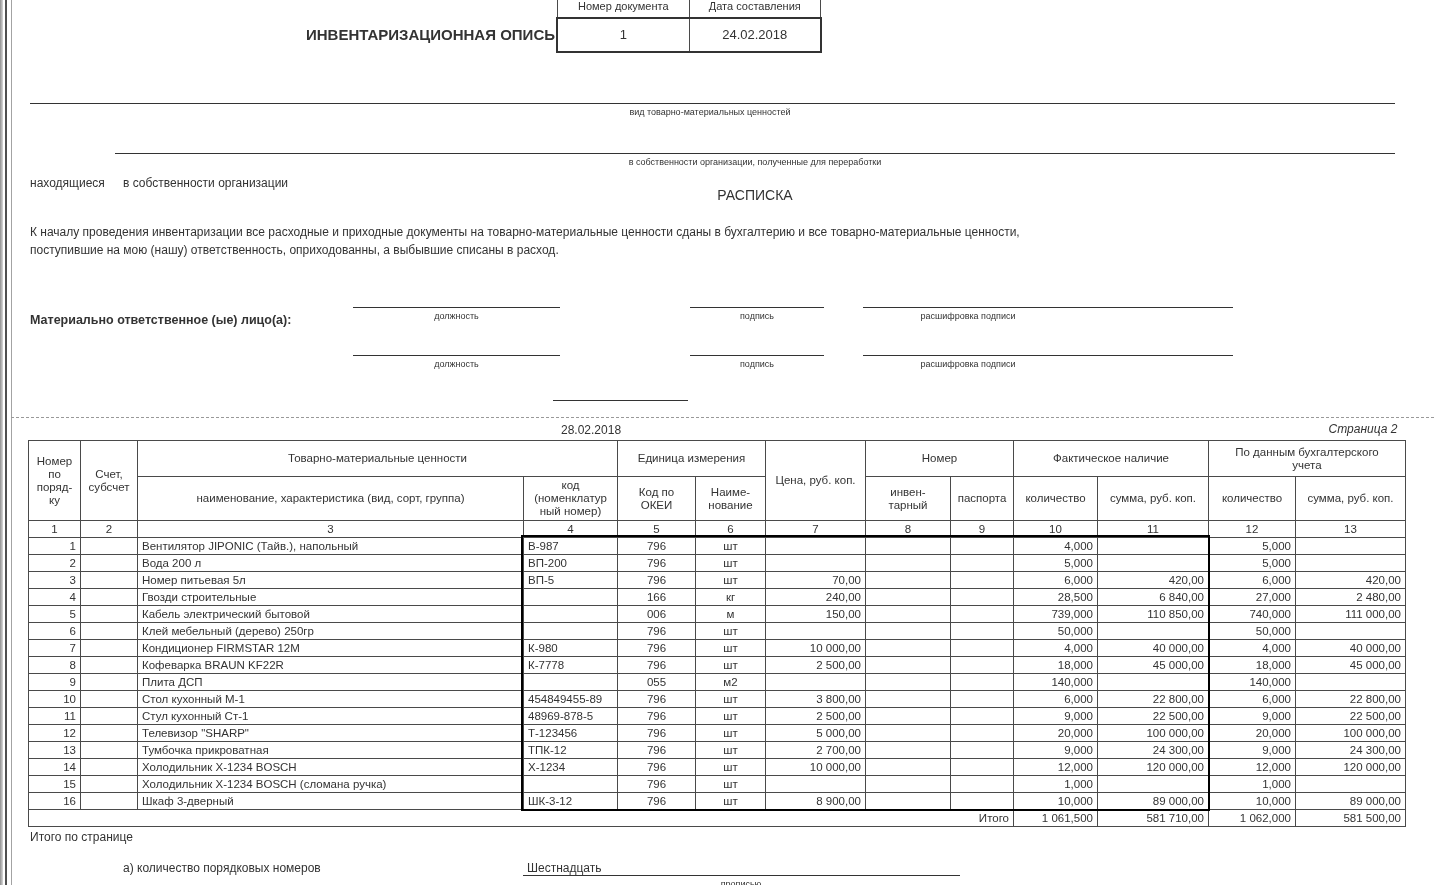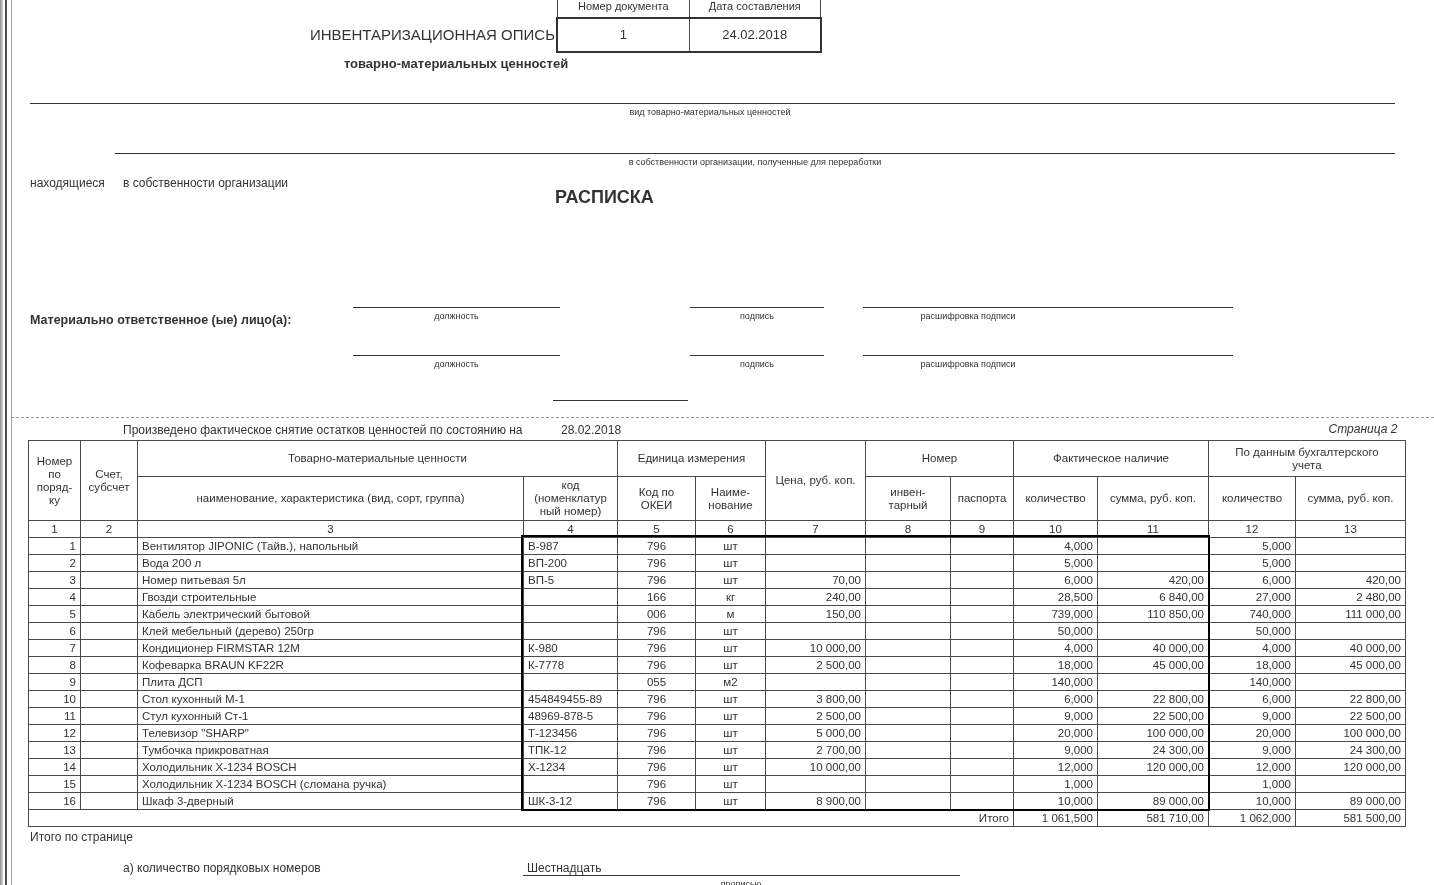--- a/index.html
+++ b/index.html
@@ -14,42 +14,42 @@
   }
   .abs { position: absolute; }
 
   
   .edge-strip { left:0; top:0; width:3px; height:885px;
     background: linear-gradient(to right,#8f8f8f,#d9d9d9); }
   .edge-line-dark { left:5px; top:0; width:2px; height:885px; background:#4f4f4f; }
   .edge-line-thin { left:11px; top:0; width:1px; height:885px; background:#a3a3a3; }
 
   .title { top:26px; left:150px; width:405px; text-align:right;
-    font-size:15px; font-weight:normal; color:#333; }
+    font-size:15px; font-weight:bold; color:#333; }
   .subtitle { top:56px; left:256px; width:400px; text-align:center;
     font-size:13px; font-weight:bold; }
 
   
   .doc-head { left:557px; top:-6px; width:264px; height:24px;
     border:1px solid #4a4a4a; display:flex; font-size:11px; }
   .doc-head > div { flex:1; text-align:center; padding-top:5px; }
   .doc-head > div:first-child { border-right:1px solid #4a4a4a; }
   .doc-vals { left:556px; top:17px; width:266px; height:36px;
     border:2px solid #333; display:flex; font-size:13px; }
   .doc-vals > div { flex:1; text-align:center; line-height:31px; }
   .doc-vals > div:first-child { border-right:1px solid #4a4a4a; }
 
   .hline { border-top:1px solid #333; height:0; }
   .caption { font-size:9px; color:#333; text-align:center; }
   .fill-line { border-bottom:1px solid #333; }
 
   .body-text { font-size:12px;margin-top:37px; }
   .b { font-weight:bold; }
-  .raspiska { top:187px; left:555px; width:400px; 
-    font-size:18px; font-weight:bold; }
+  .raspiska { top:187px; left:555px; width:400px; text-align:center;
+    font-size:14px; font-weight:normal; }
   .para { top:224px; left:30px; width:1015px; font-size:12px; line-height:17.5px; }
 
   .page-label { top:422px; left:1288px; width:150px; text-align:center;
     font-size:12px; font-style:italic; }
   .dashed { left:11px; top:417px; width:1423px; border-top:1px dashed #999; height:0; }
 
   
   table.inv { position:absolute; left:28px; top:440px; width:1377px;
     border-collapse:collapse; table-layout:fixed; font-size:11.5px; color:#333; }
   table.inv th, table.inv td {
@@ -75,57 +75,56 @@
 </head>
 <body>
 
 <div class="screen">
 
   <div class="abs edge-strip"></div>
   <div class="abs edge-line-dark"></div>
   <div class="abs edge-line-thin"></div>
 
   <div class="abs title">ИНВЕНТАРИЗАЦИОННАЯ ОПИСЬ</div>
-  <div class="abs subtitle">товарно-материальных ценностей</div>
 
   <div class="abs doc-head">
     <div>Номер документа</div>
     <div>Дата составления</div>
   </div>
   <div class="abs doc-vals">
     <div>1</div>
     <div>24.02.2018</div>
   </div>
 
   <div class="abs hline" style="left:30px; top:103px; width:1365px;"></div>
   <div class="abs caption" style="left:510px; top:107px; width:400px;">вид товарно-материальных ценностей</div>
 
   <div class="abs body-text" style="left:30px; top:139px;">находящиеся</div>
   <div class="abs fill-line" style="left:115px; top:140px; width:1280px; height:14px;"></div>
   <div class="abs body-text" style="left:123px; top:139px;">в собственности организации</div>
   <div class="abs caption" style="left:555px; top:157px; width:400px;">в собственности организации, полученные для переработки</div>
 
   <div class="abs raspiska">РАСПИСКА</div>
+  <div class="abs para">К началу проведения инвентаризации все расходные и приходные документы на товарно-материальные ценности сданы в бухгалтерию и все товарно-материальные ценности, поступившие на мою (нашу) ответственность, оприходованны, а выбывшие списаны в расход.</div>
   <div class="abs body-text b" style="left:30px; top:276px; font-size:12.5px;">Материально ответственное (ые) лицо(а):</div>
 
   <div class="abs fill-line" style="left:353px; top:294px; width:207px; height:14px;"></div>
   <div class="abs caption" style="left:353px; top:311px; width:207px;">должность</div>
   <div class="abs fill-line" style="left:690px; top:294px; width:134px; height:14px;"></div>
   <div class="abs caption" style="left:690px; top:311px; width:134px;">подпись</div>
   <div class="abs fill-line" style="left:863px; top:294px; width:370px; height:14px;"></div>
   <div class="abs caption" style="left:863px; top:311px; width:210px;">расшифровка подписи</div>
 
   <div class="abs fill-line" style="left:353px; top:342px; width:207px; height:14px;"></div>
   <div class="abs caption" style="left:353px; top:359px; width:207px;">должность</div>
   <div class="abs fill-line" style="left:690px; top:342px; width:134px; height:14px;"></div>
   <div class="abs caption" style="left:690px; top:359px; width:134px;">подпись</div>
   <div class="abs fill-line" style="left:863px; top:342px; width:370px; height:14px;"></div>
   <div class="abs caption" style="left:863px; top:359px; width:210px;">расшифровка подписи</div>
 
-  <div class="abs body-text" style="left:123px; top:386px;">Произведено фактическое снятие остатков ценностей по состоянию на</div>
   <div class="abs fill-line" style="left:553px; top:387px; width:135px; height:14px;"></div>
   <div class="abs body-text" style="left:561px; top:386px;">28.02.2018</div>
 
   <div class="abs dashed"></div>
   <div class="abs page-label">Страница 2</div>
 
   <table class="inv">
     <colgroup>
       <col style="width:52px">
         <col style="width:57px">

